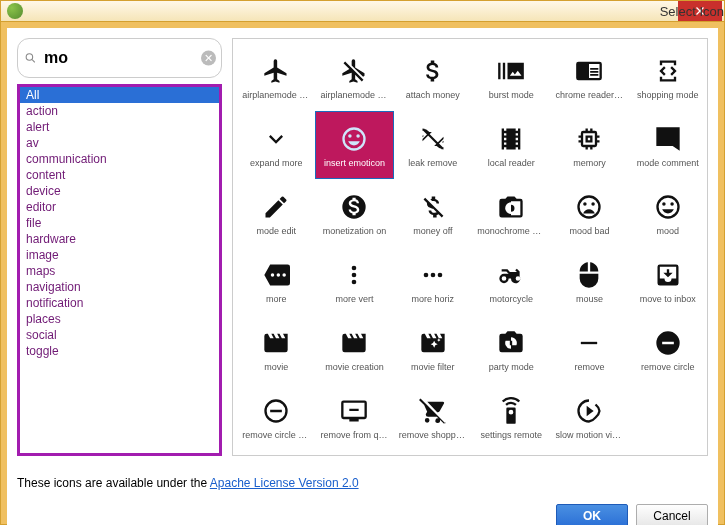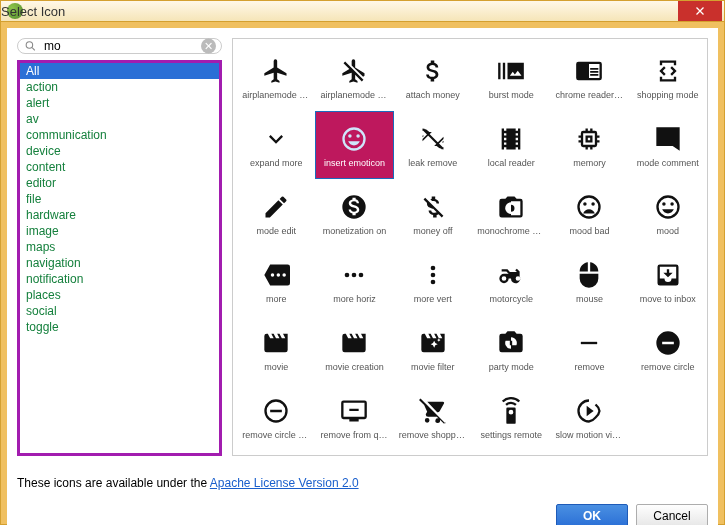--- a/index.html
+++ b/index.html
@@ -30,21 +30,21 @@
   }
   .titlebar .app-icon {
     width: 16px; height: 16px;
     margin-left: 6px;
     background: radial-gradient(circle at 30% 30%, #8bc34a, #558b2f);
     border-radius: 50%;
   }
   .titlebar .title {
     position: absolute;
     left: 0; right: 0;
-    text-align: left;
+    text-align: right;
     font-size: 13px;
     color: #333;
     pointer-events: none;
   }
   .titlebar .close-btn {
     margin-left: auto;
     width: 44px;
     height: 20px;
     background: #c9302c;
     color: #fff;
@@ -67,26 +67,27 @@
     width: 205px;
     display: flex;
     flex-direction: column;
   }
   .search-wrap {
     position: relative;
     margin-bottom: 6px;
   }
   .search-input {
     width: 100%;
-    height: 16px;
+    height: 40px;
     border: 1px solid #ccc;
     border-radius: 12px;
     padding: 0 26px 0 26px;
-    font-size: 12px;
+    font-size: 16px;
     outline: none;
+    font-weight: bold;
   }
   .search-wrap .sicon {
     position: absolute;
     left: 7px; top: 50%;
     transform: translateY(-50%);
     width: 13px; height: 13px;
     color: #888;
     pointer-events: none;
   }
   .search-wrap .clear {
@@ -107,21 +108,21 @@
   .category-list {
     flex: 1;
     border: 3px solid #a21caf;
     overflow-y: auto;
     background: #fff;
   }
   .category-item {
     padding: 1px 6px;
     font-size: 12px;
     cursor: default;
-    color: #15803d;
+    color: #701a75;
   }
   .category-item.selected {
     background: #2a6fd6;
     color: #fff;
   }
   .icon-grid-wrap {
     flex: 1;
     border: 1px solid #ccc;
     overflow-y: scroll;
     background: #fff;
@@ -224,22 +225,22 @@
         </span>
         <input class="search-input" type="text" value="mo" style="">
         <span class="clear">✕</span>
       </div>
       <div class="category-list" id="category-list">
           <div class="category-item selected">All</div>
           <div class="category-item">action</div>
           <div class="category-item">alert</div>
           <div class="category-item">av</div>
           <div class="category-item">communication</div>
+          <div class="category-item">content</div>
           <div class="category-item">device</div>
-          <div class="category-item">content</div>
           <div class="category-item">editor</div>
           <div class="category-item">file</div>
           <div class="category-item">hardware</div>
           <div class="category-item">image</div>
           <div class="category-item">maps</div>
           <div class="category-item">navigation</div>
           <div class="category-item">notification</div>
           <div class="category-item">places</div>
           <div class="category-item">social</div>
           <div class="category-item">toggle</div>
@@ -396,32 +397,32 @@
             <div class="glyph">
               <svg>
                 <use href="#i-more"></use>
               </svg>
             </div>
             <div class="icon-label">more</div>
           </div>
           <div class="icon-cell">
             <div class="glyph">
               <svg>
+                <use href="#i-more-vert"></use>
+              </svg>
+            </div>
+            <div class="icon-label">more vert</div>
+          </div>
+          <div class="icon-cell">
+            <div class="glyph">
+              <svg>
                 <use href="#i-more-horiz"></use>
               </svg>
             </div>
             <div class="icon-label">more horiz</div>
-          </div>
-          <div class="icon-cell">
-            <div class="glyph">
-              <svg>
-                <use href="#i-more-vert"></use>
-              </svg>
-            </div>
-            <div class="icon-label">more vert</div>
           </div>
           <div class="icon-cell">
             <div class="glyph">
               <svg>
                 <use href="#i-motorcycle"></use>
               </svg>
             </div>
             <div class="icon-label">motorcycle</div>
           </div>
           <div class="icon-cell">

